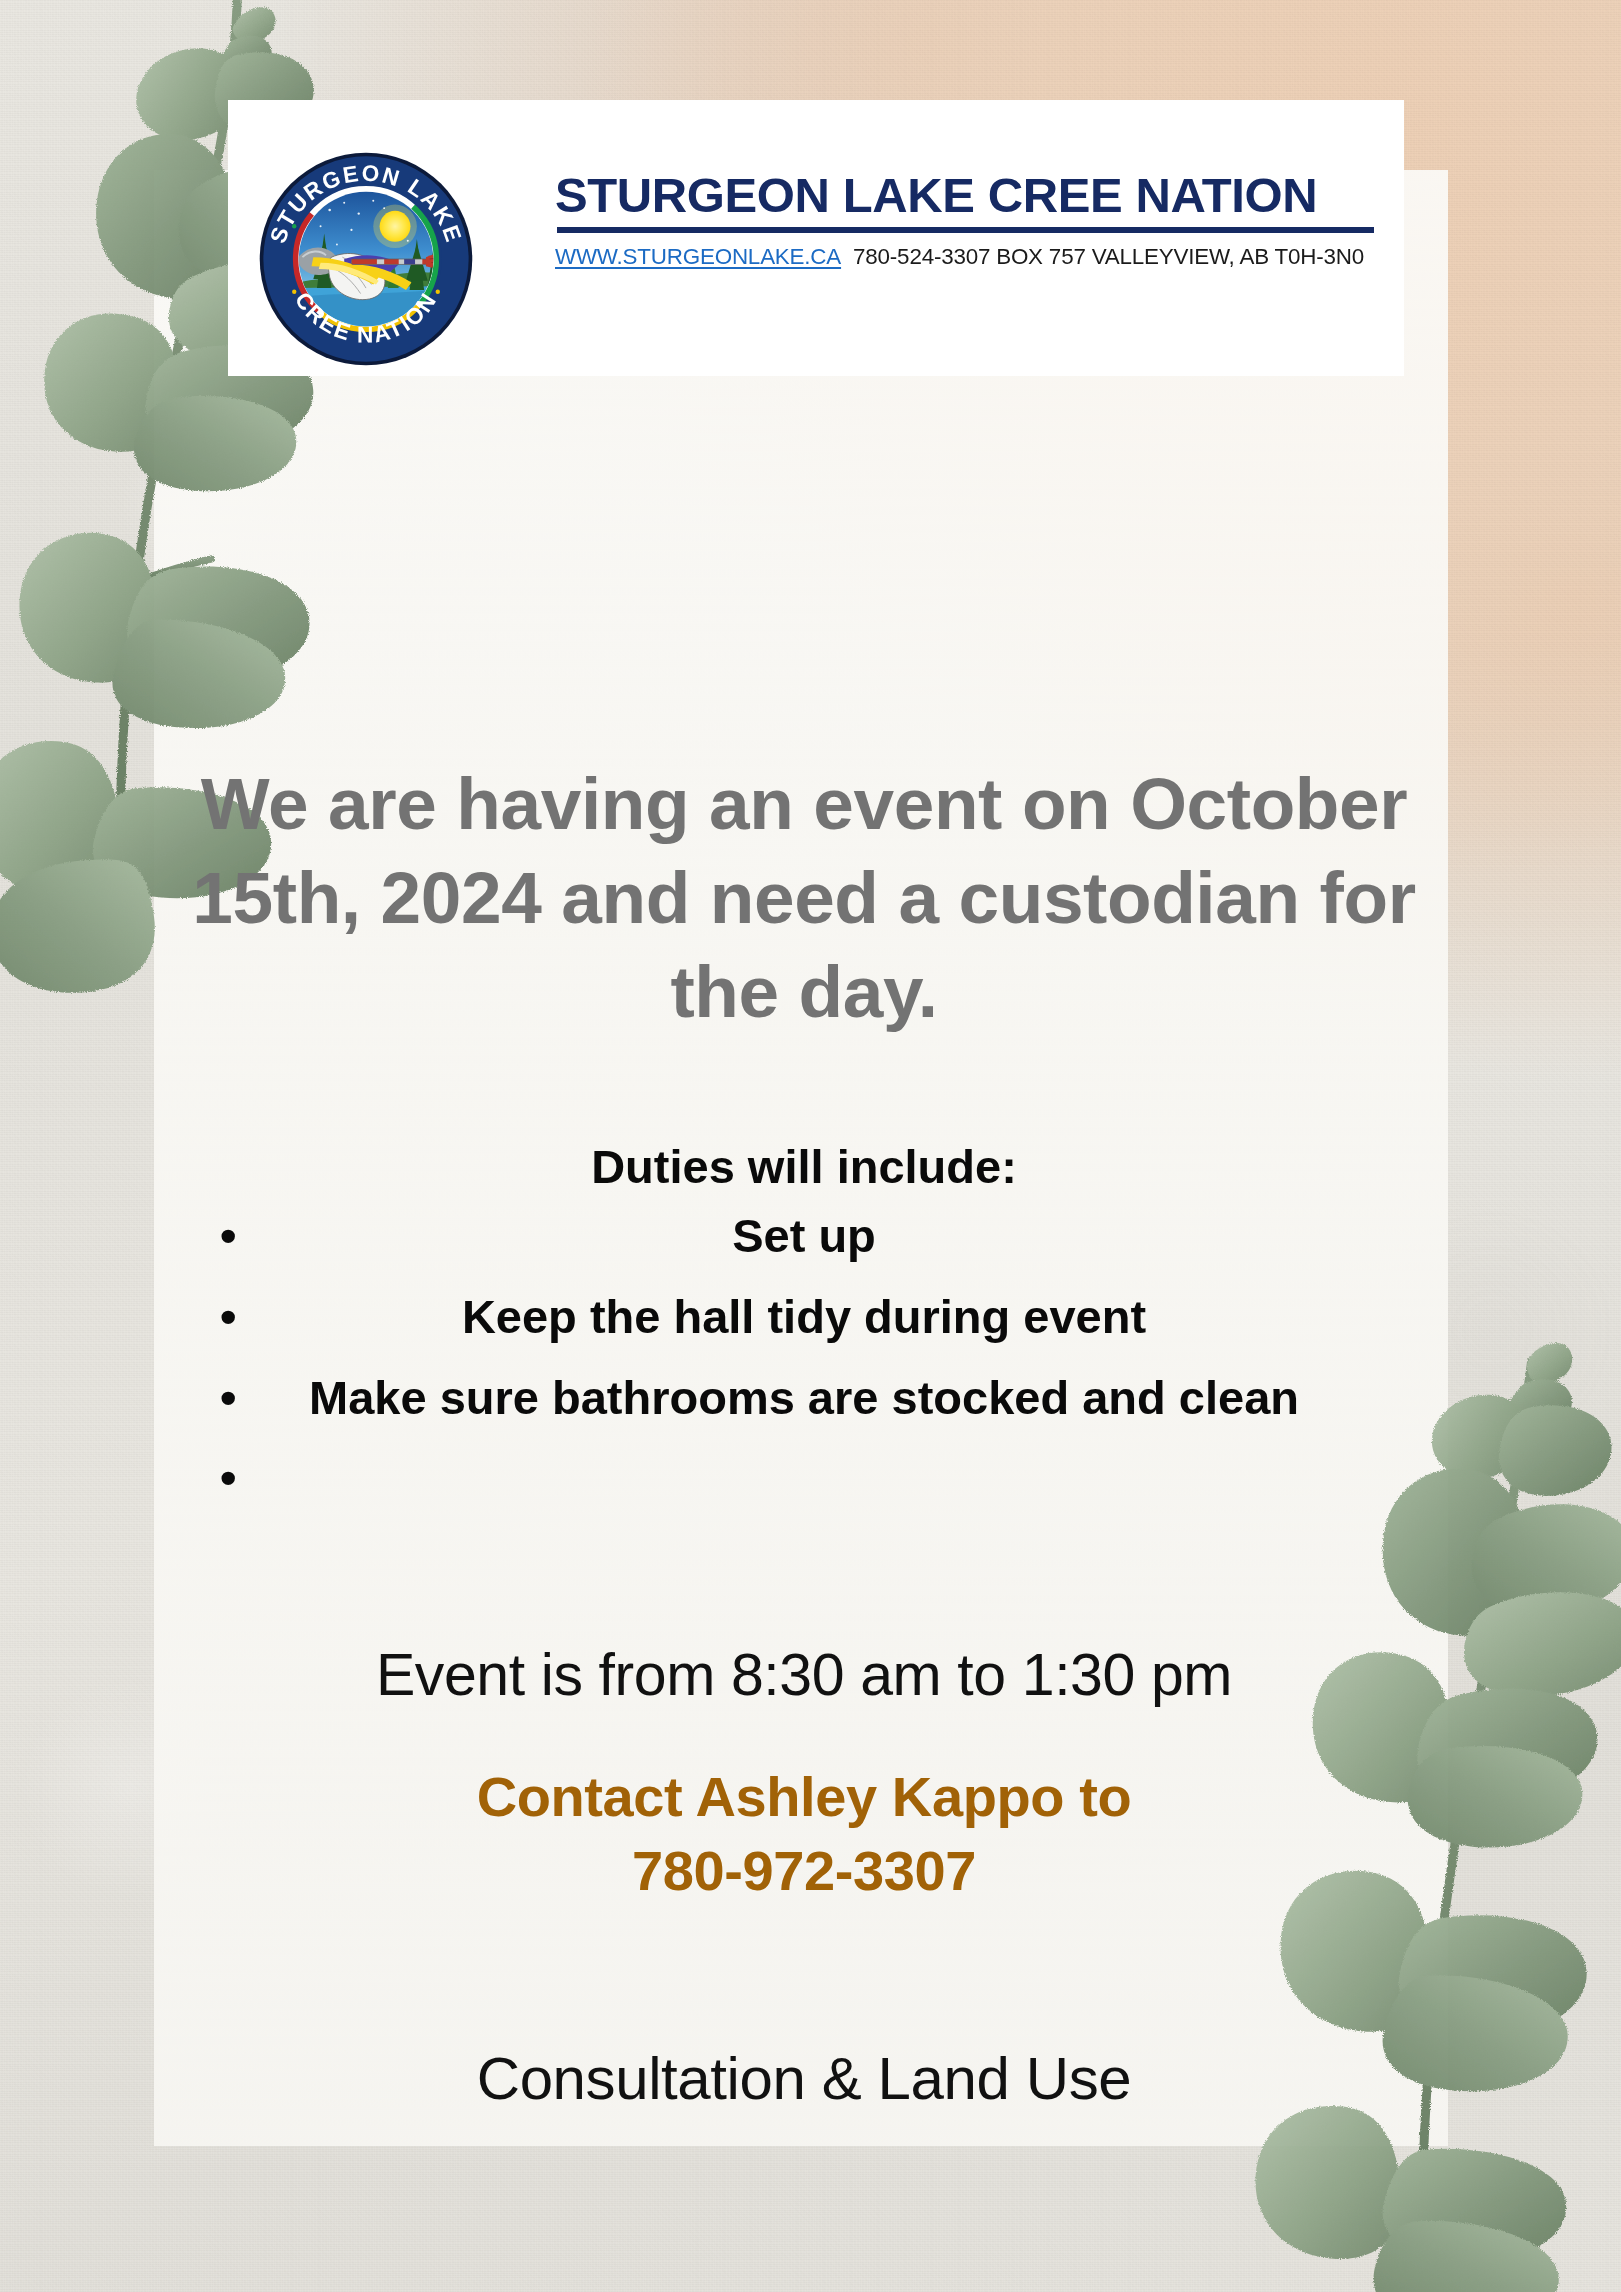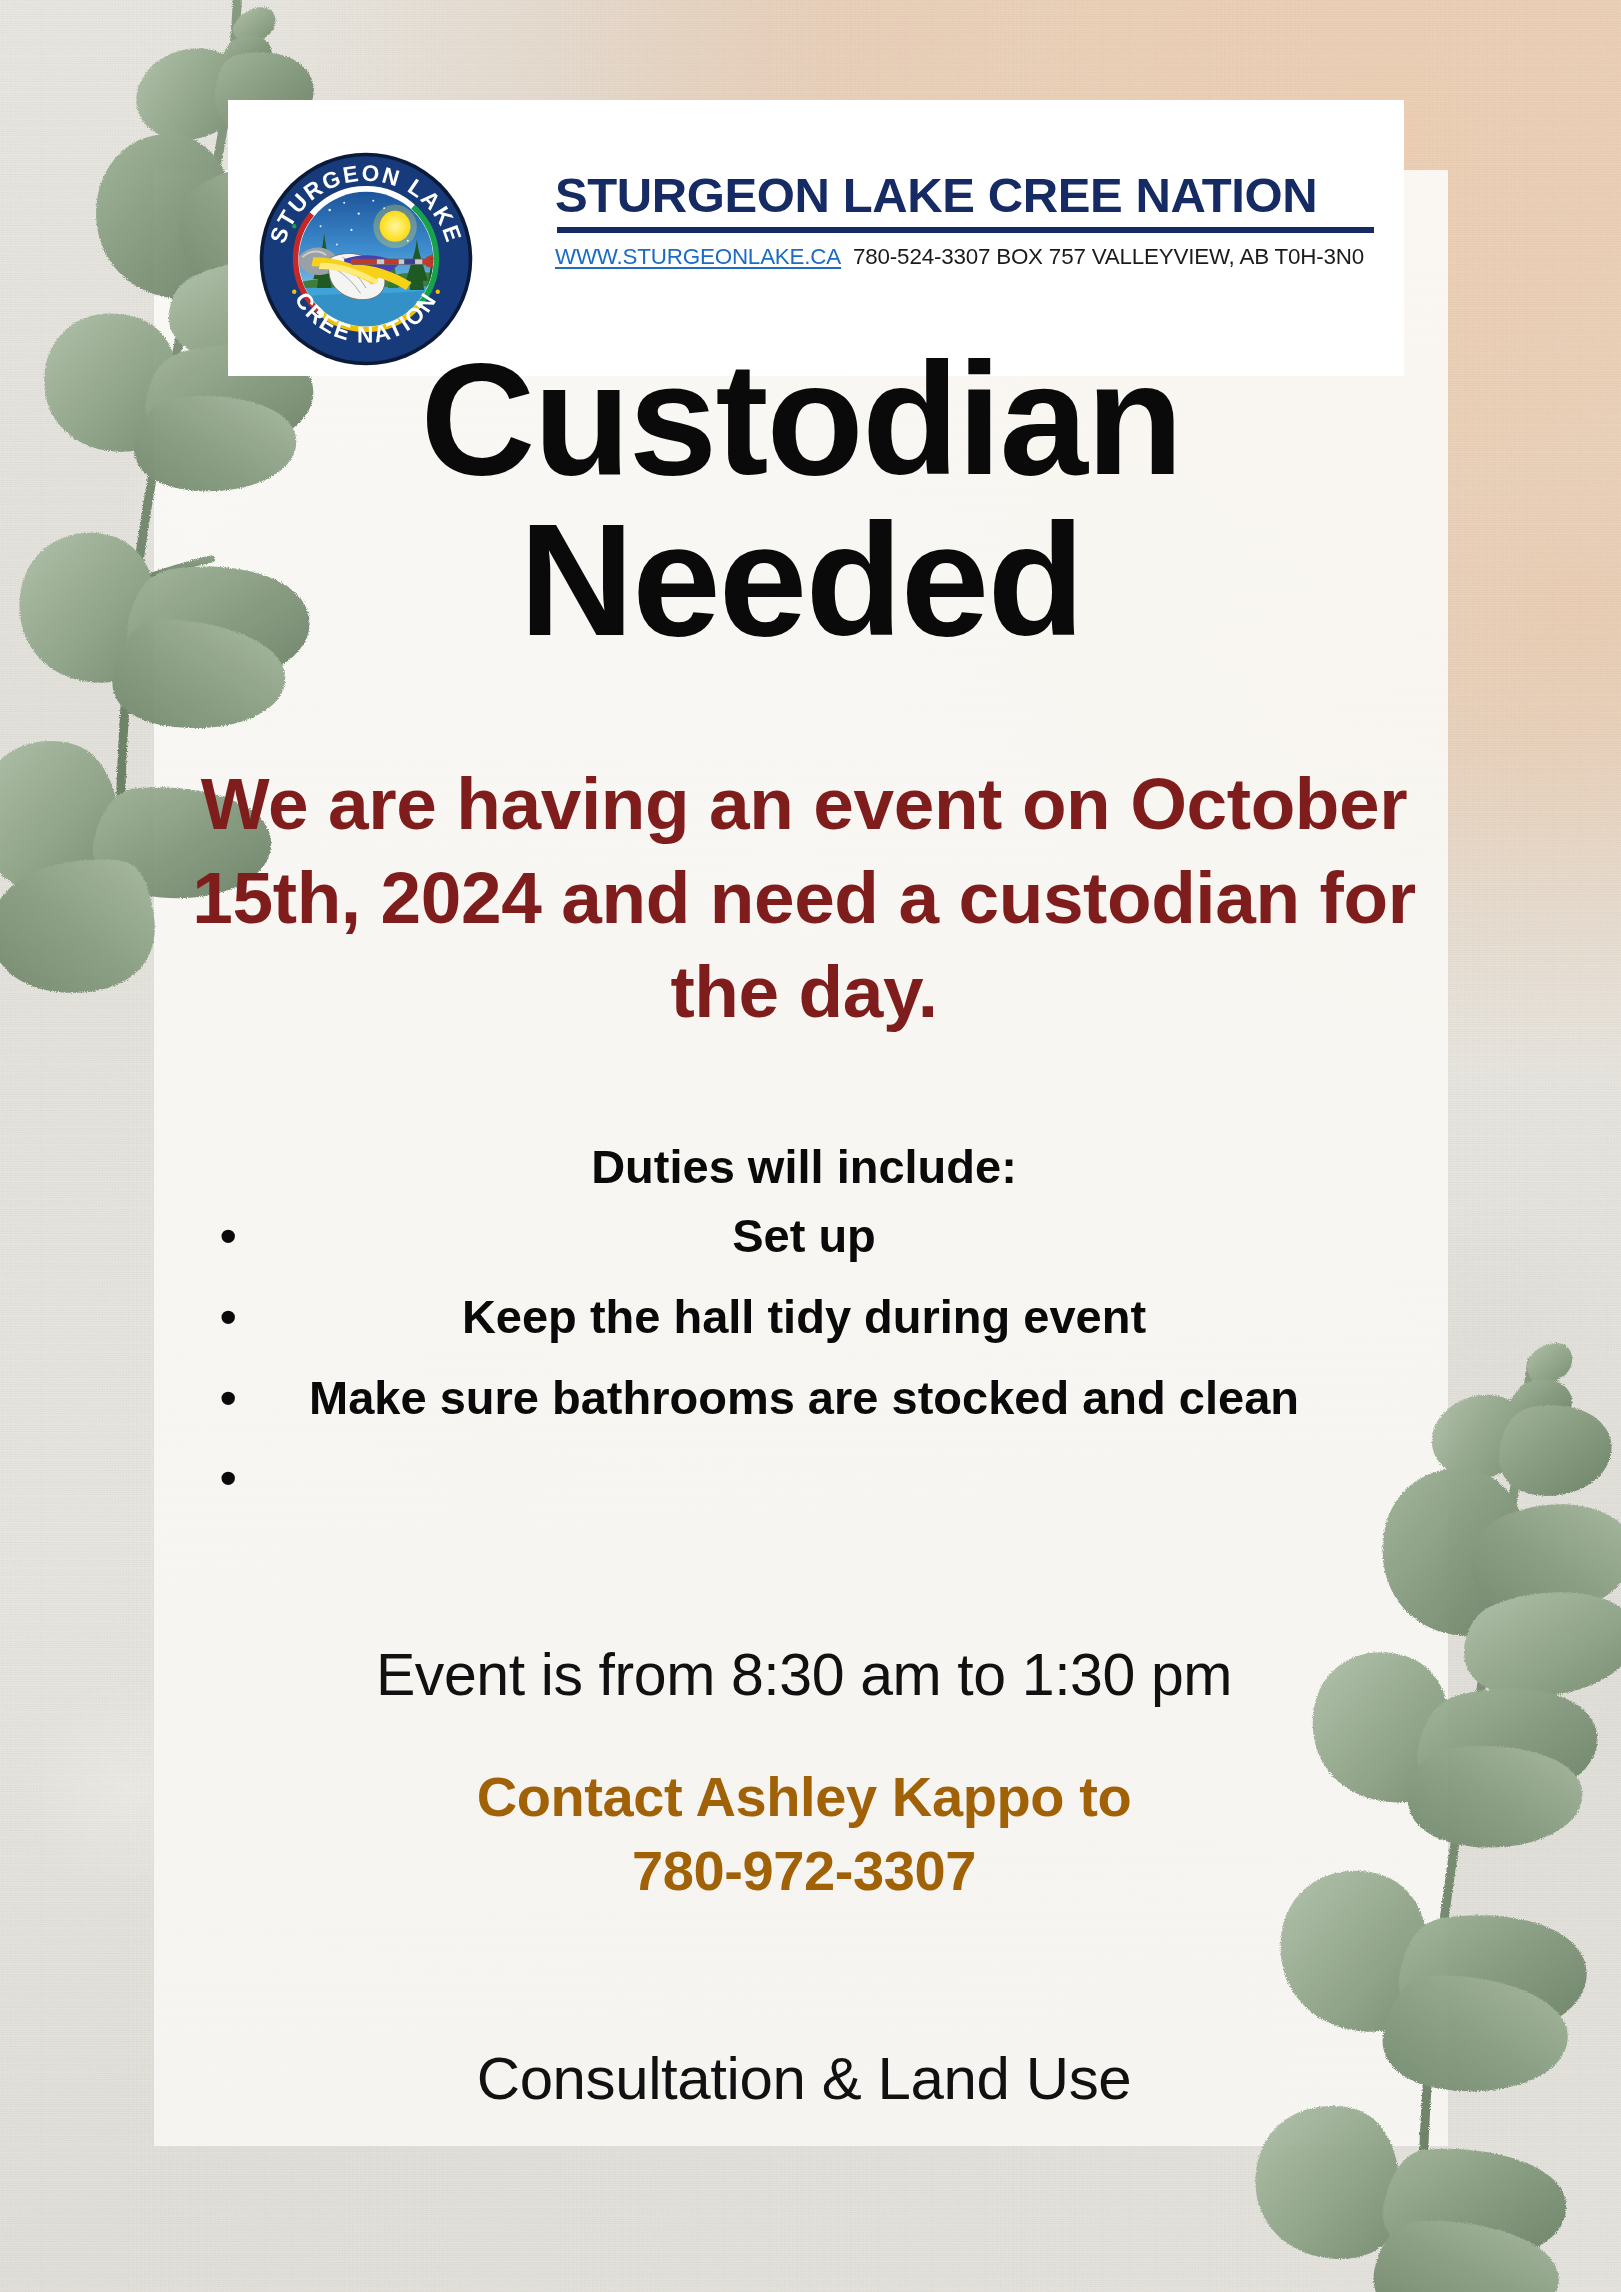--- a/index.html
+++ b/index.html
@@ -141,21 +141,21 @@
   
   .lead {
     position: absolute;
     left: 166px;
     top: 757px;
     width: 1276px;
     text-align: center;
     font-size: 73px;
     line-height: 1.29;
     font-weight: bold;
-    color: #7f1d1d;
+    color: #737373;
     letter-spacing: -0.4px;
   }
 
   
   .duties-heading {
     position: absolute;
     left: 166px;
     top: 1139px;
     width: 1276px;
     text-align: center;
@@ -484,24 +484,20 @@
     </svg>
   </div>
 
   <div class="org-name">STURGEON LAKE CREE NATION</div>
   <div class="org-rule"></div>
 
   <div class="contact-line">
     <span class="url">WWW.STURGEONLAKE.CA</span><span>&nbsp;&nbsp;</span><span>780-524-3307 BOX 757 VALLEYVIEW, AB T0H-3N0</span>
   </div>
 
-  <div class="headline">
-    <span class="hl-line">Custodian</span>
-    <span class="hl-line">Needed</span>
-  </div>
 
   <div class="lead">We are having an event on October 15th, 2024 and need a custodian for the day.</div>
 
   <div class="duties-heading">Duties will include:</div>
   <ul class="duties-list">
     <li>
       <span class="bullet">•</span>
       <span>Set up</span>
     </li>
     <li>

